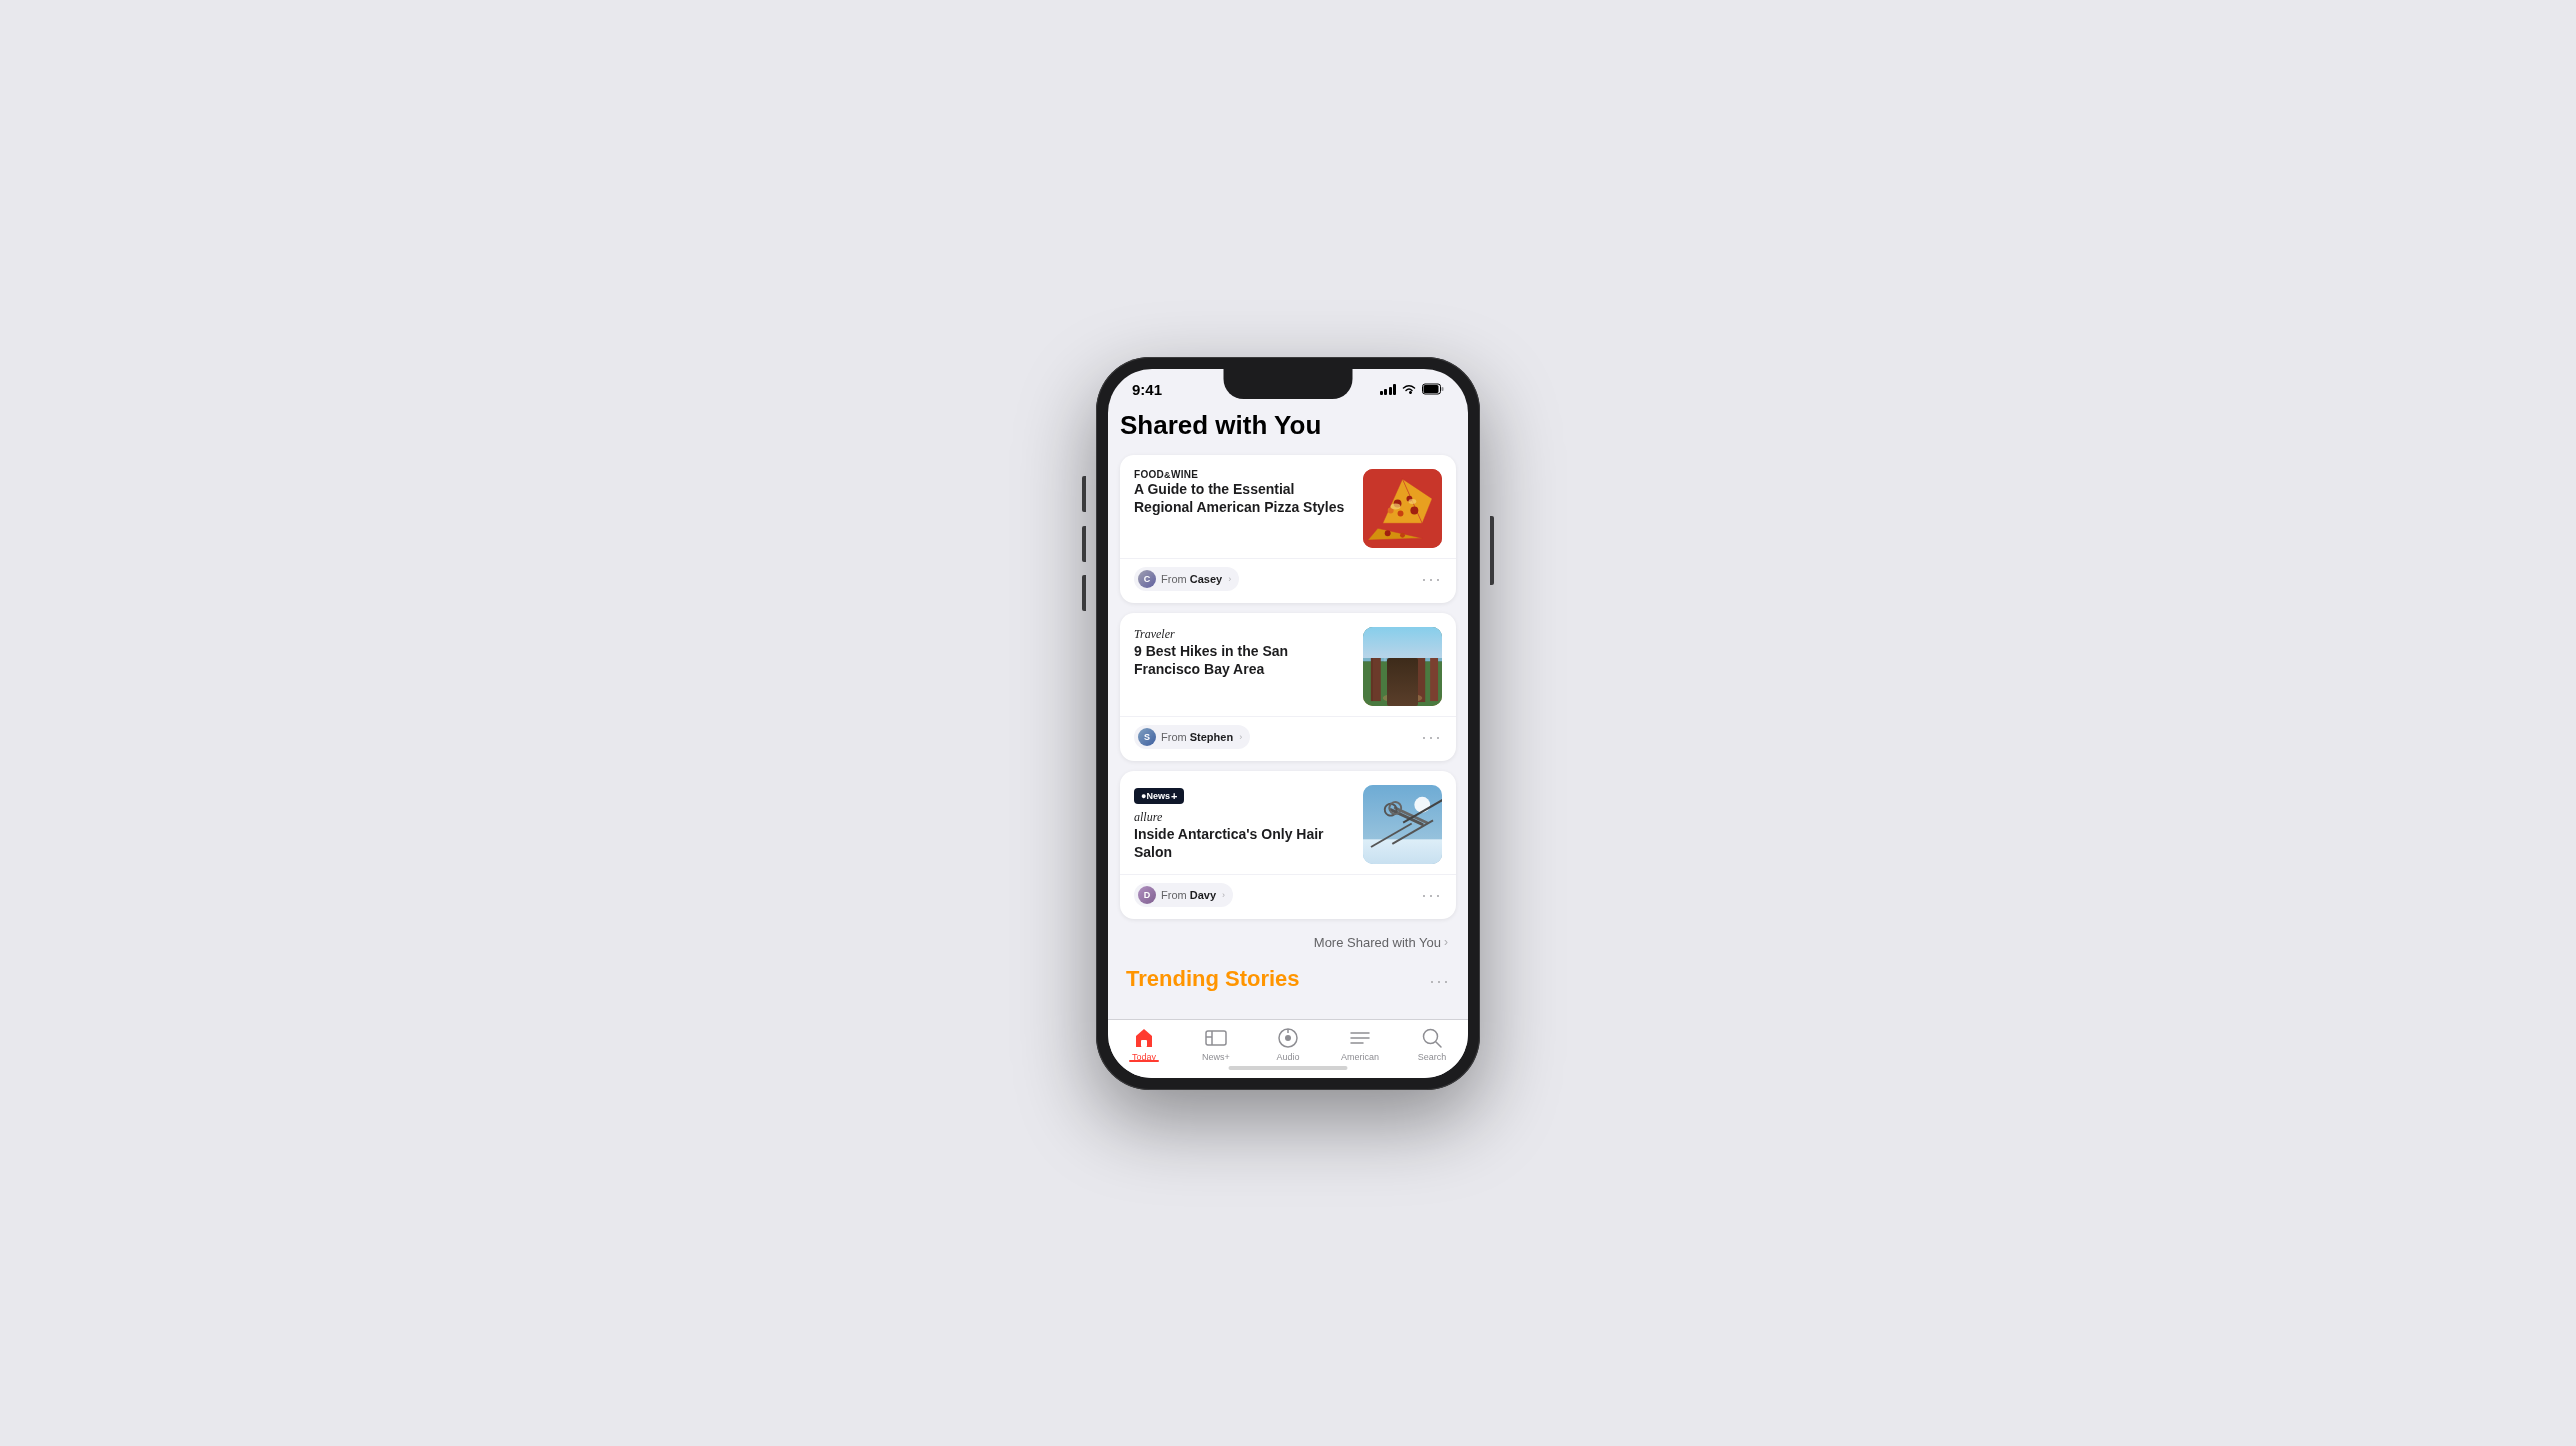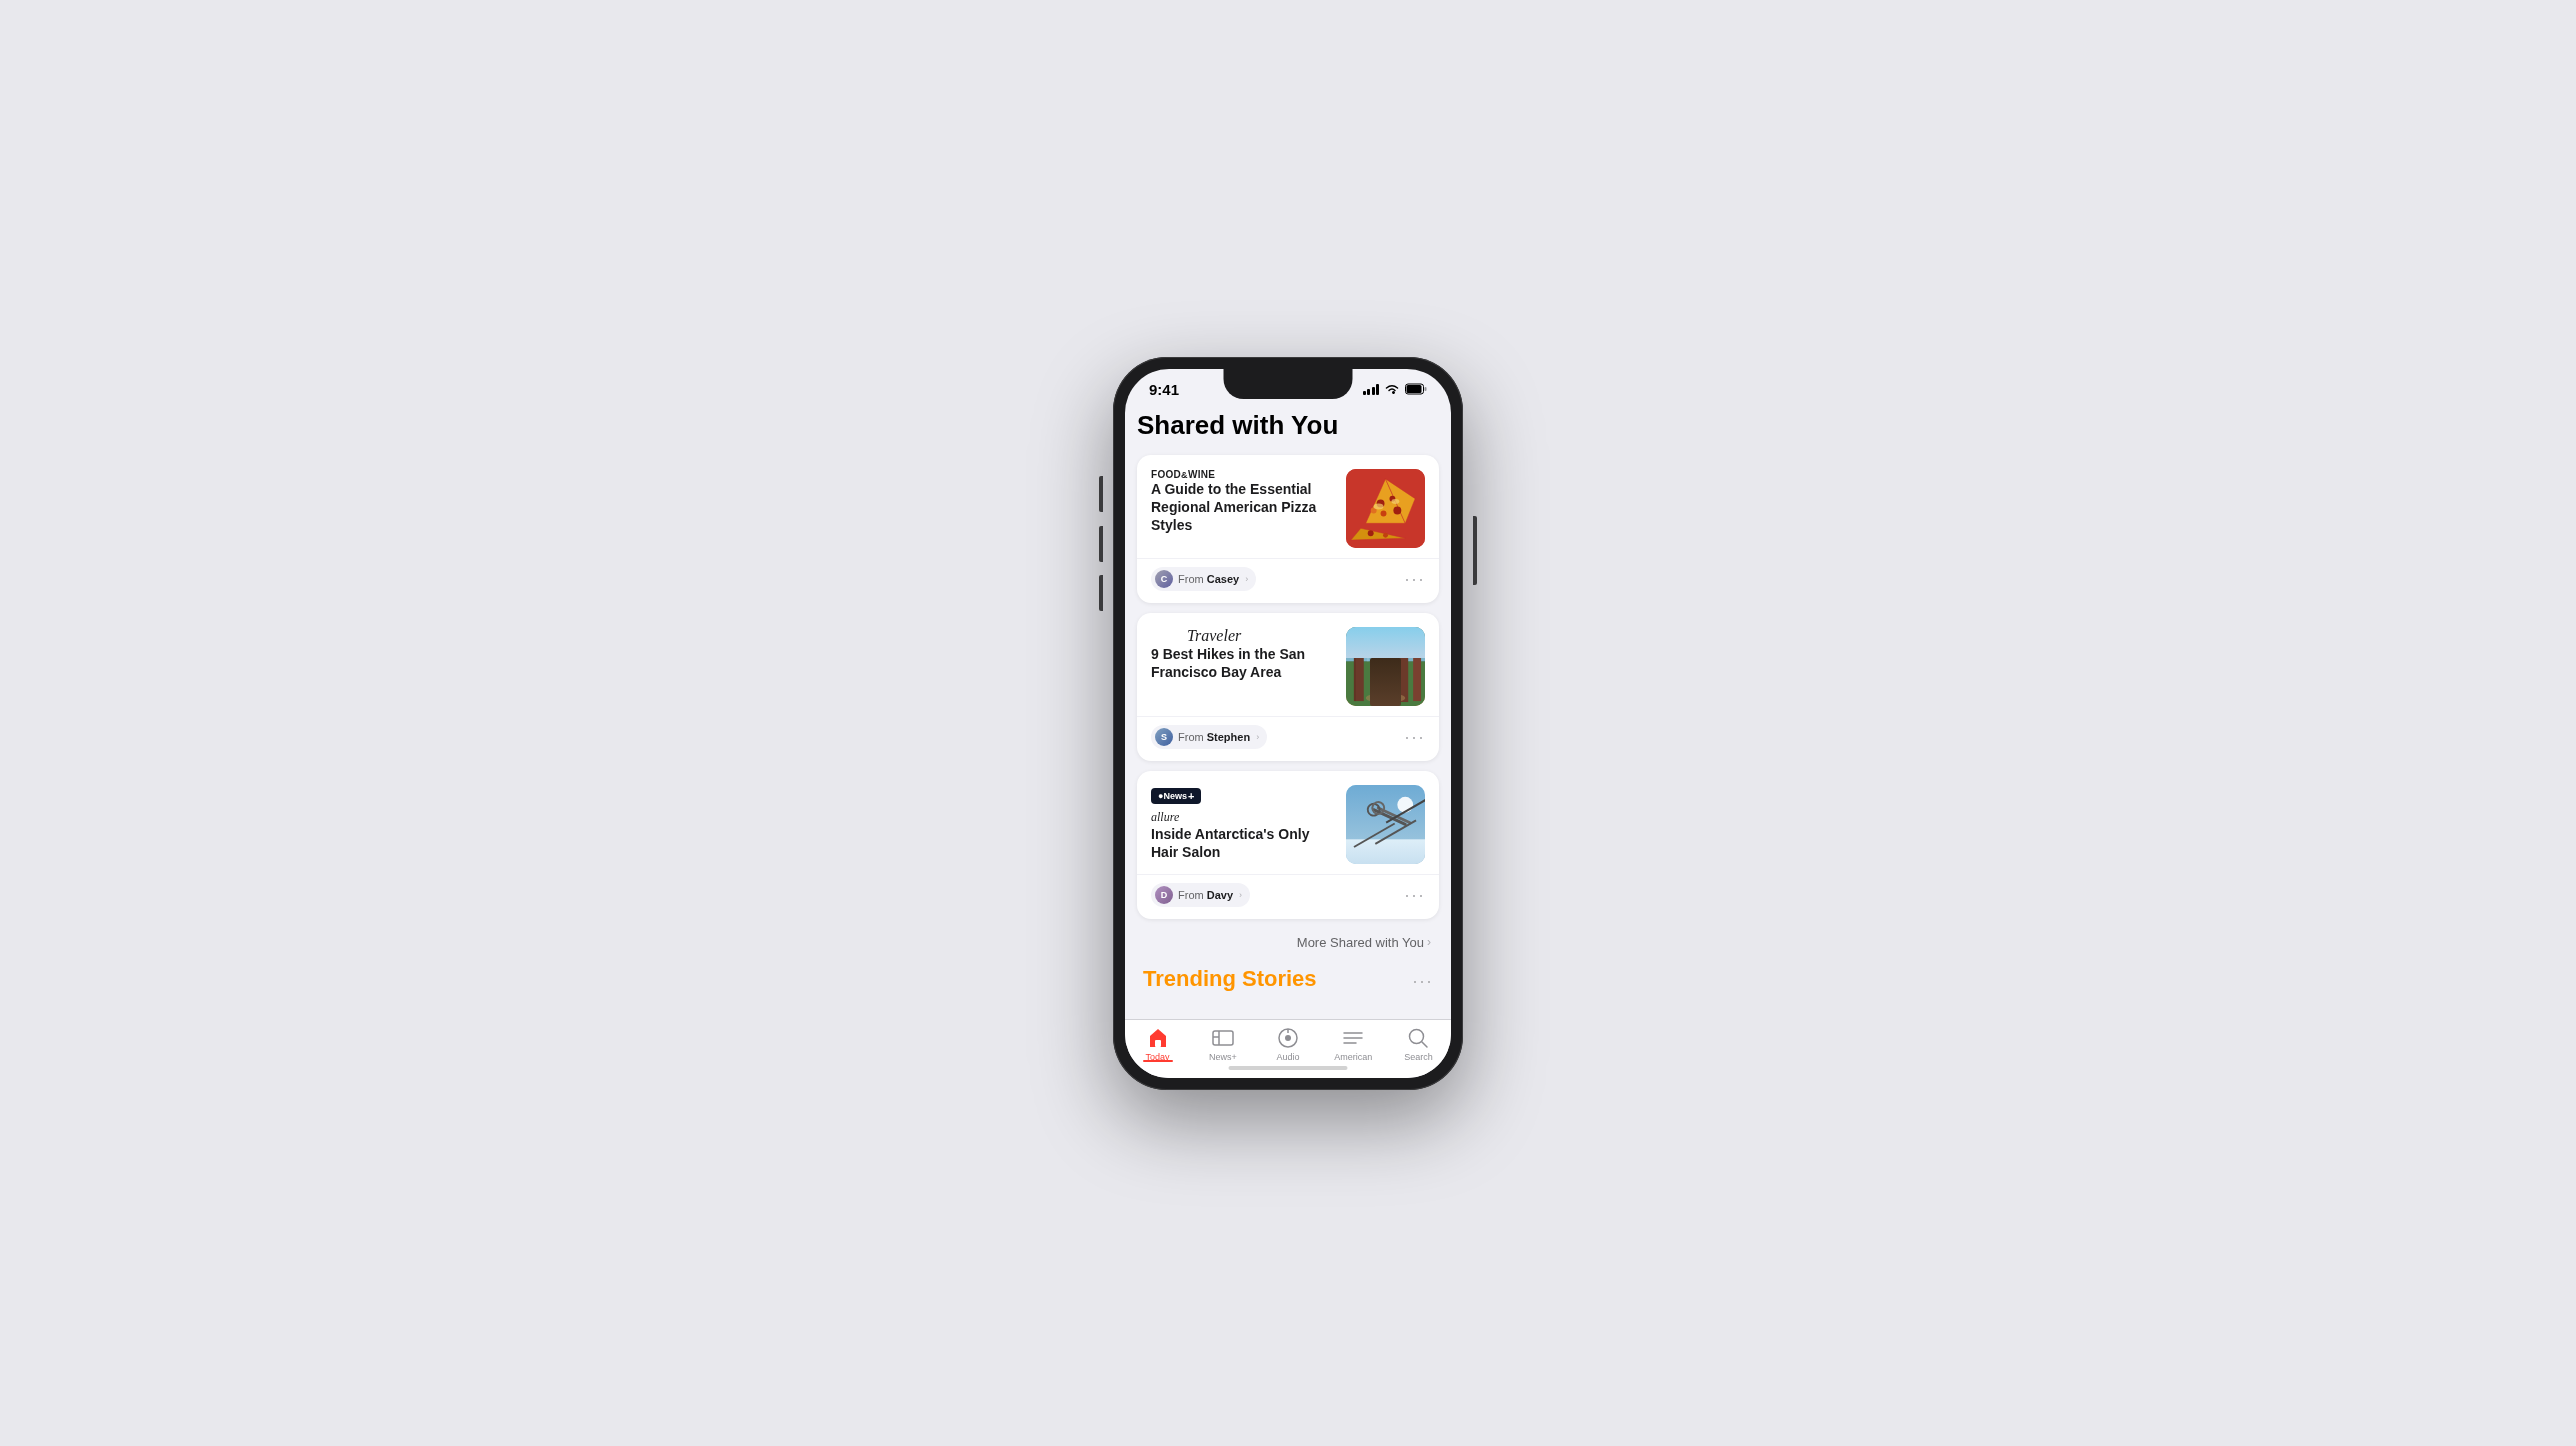--- a/index.html
+++ b/index.html
@@ -5,21 +5,21 @@
     * { margin: 0; padding: 0; box-sizing: border-box; }
     body {
       background: #e8e8ed;
       display: flex;
       justify-content: center;
       align-items: center;
       min-height: 100vh;
       font-family: -apple-system, BlinkMacSystemFont, 'SF Pro Display', 'Helvetica Neue', sans-serif;
     }
     .phone-outer {
-      width: 350px;
+      width: 384px;
       height: 733px;
       background: #1c1c1e;
       border-radius: 54px;
       padding: 12px;
       box-shadow: 0 30px 79px rgba(0,0,0,0.4), inset 0 0 0 1px #3a3a3c;
       position: relative;
     }
     .phone-inner {
       width: 100%;
       height: 100%;
@@ -128,25 +128,24 @@
       font-weight: 700;
       letter-spacing: 0.3px;
       color: #1c1c1e;
     }
     .source-food-wine .ampersand {
       font-size: 9px;
     }
     .source-traveler {
       font-family: Georgia, serif;
       font-style: italic;
-      font-size: 16px;
+      font-size: 12px;
       font-weight: normal;
       color: #1c1c1e;
       letter-spacing: 0;
-      margin-left: 36px;
     }
     .source-allure {
       font-family: Georgia, serif;
       font-style: italic;
       font-size: 12px;
       color: #1c1c1e;
     }
     .article-headline {
       font-size: 14px;
       font-weight: 600;

